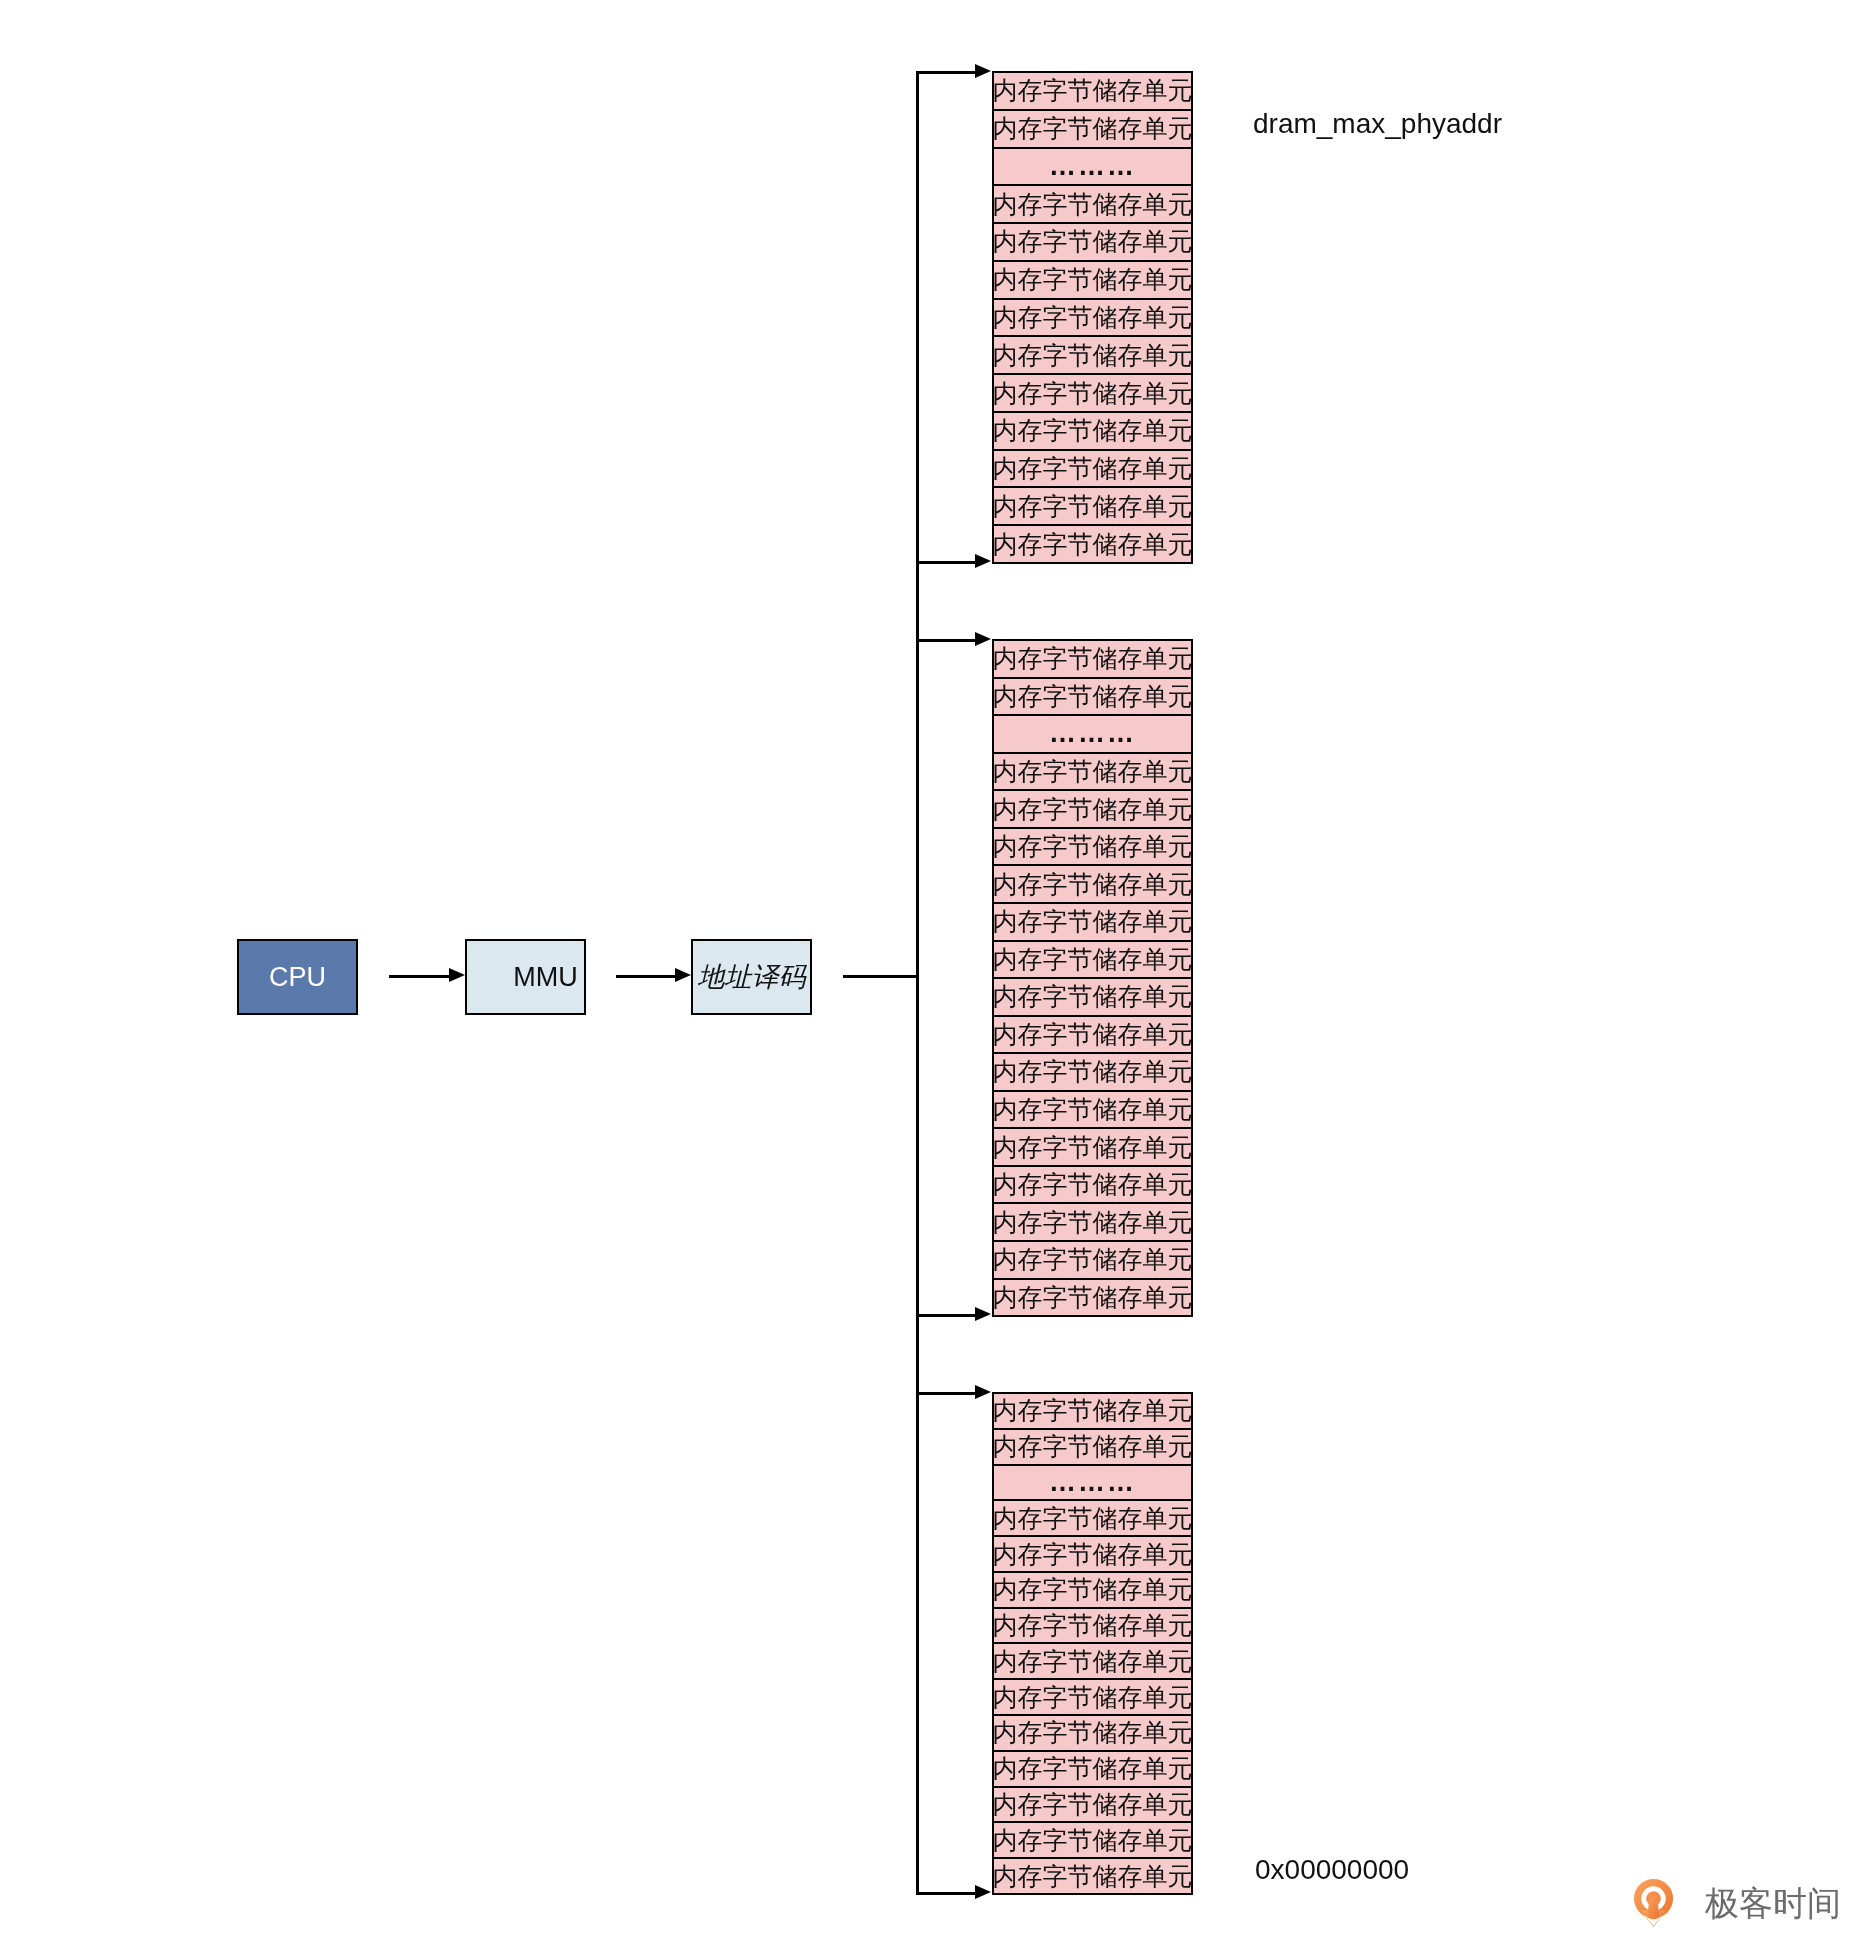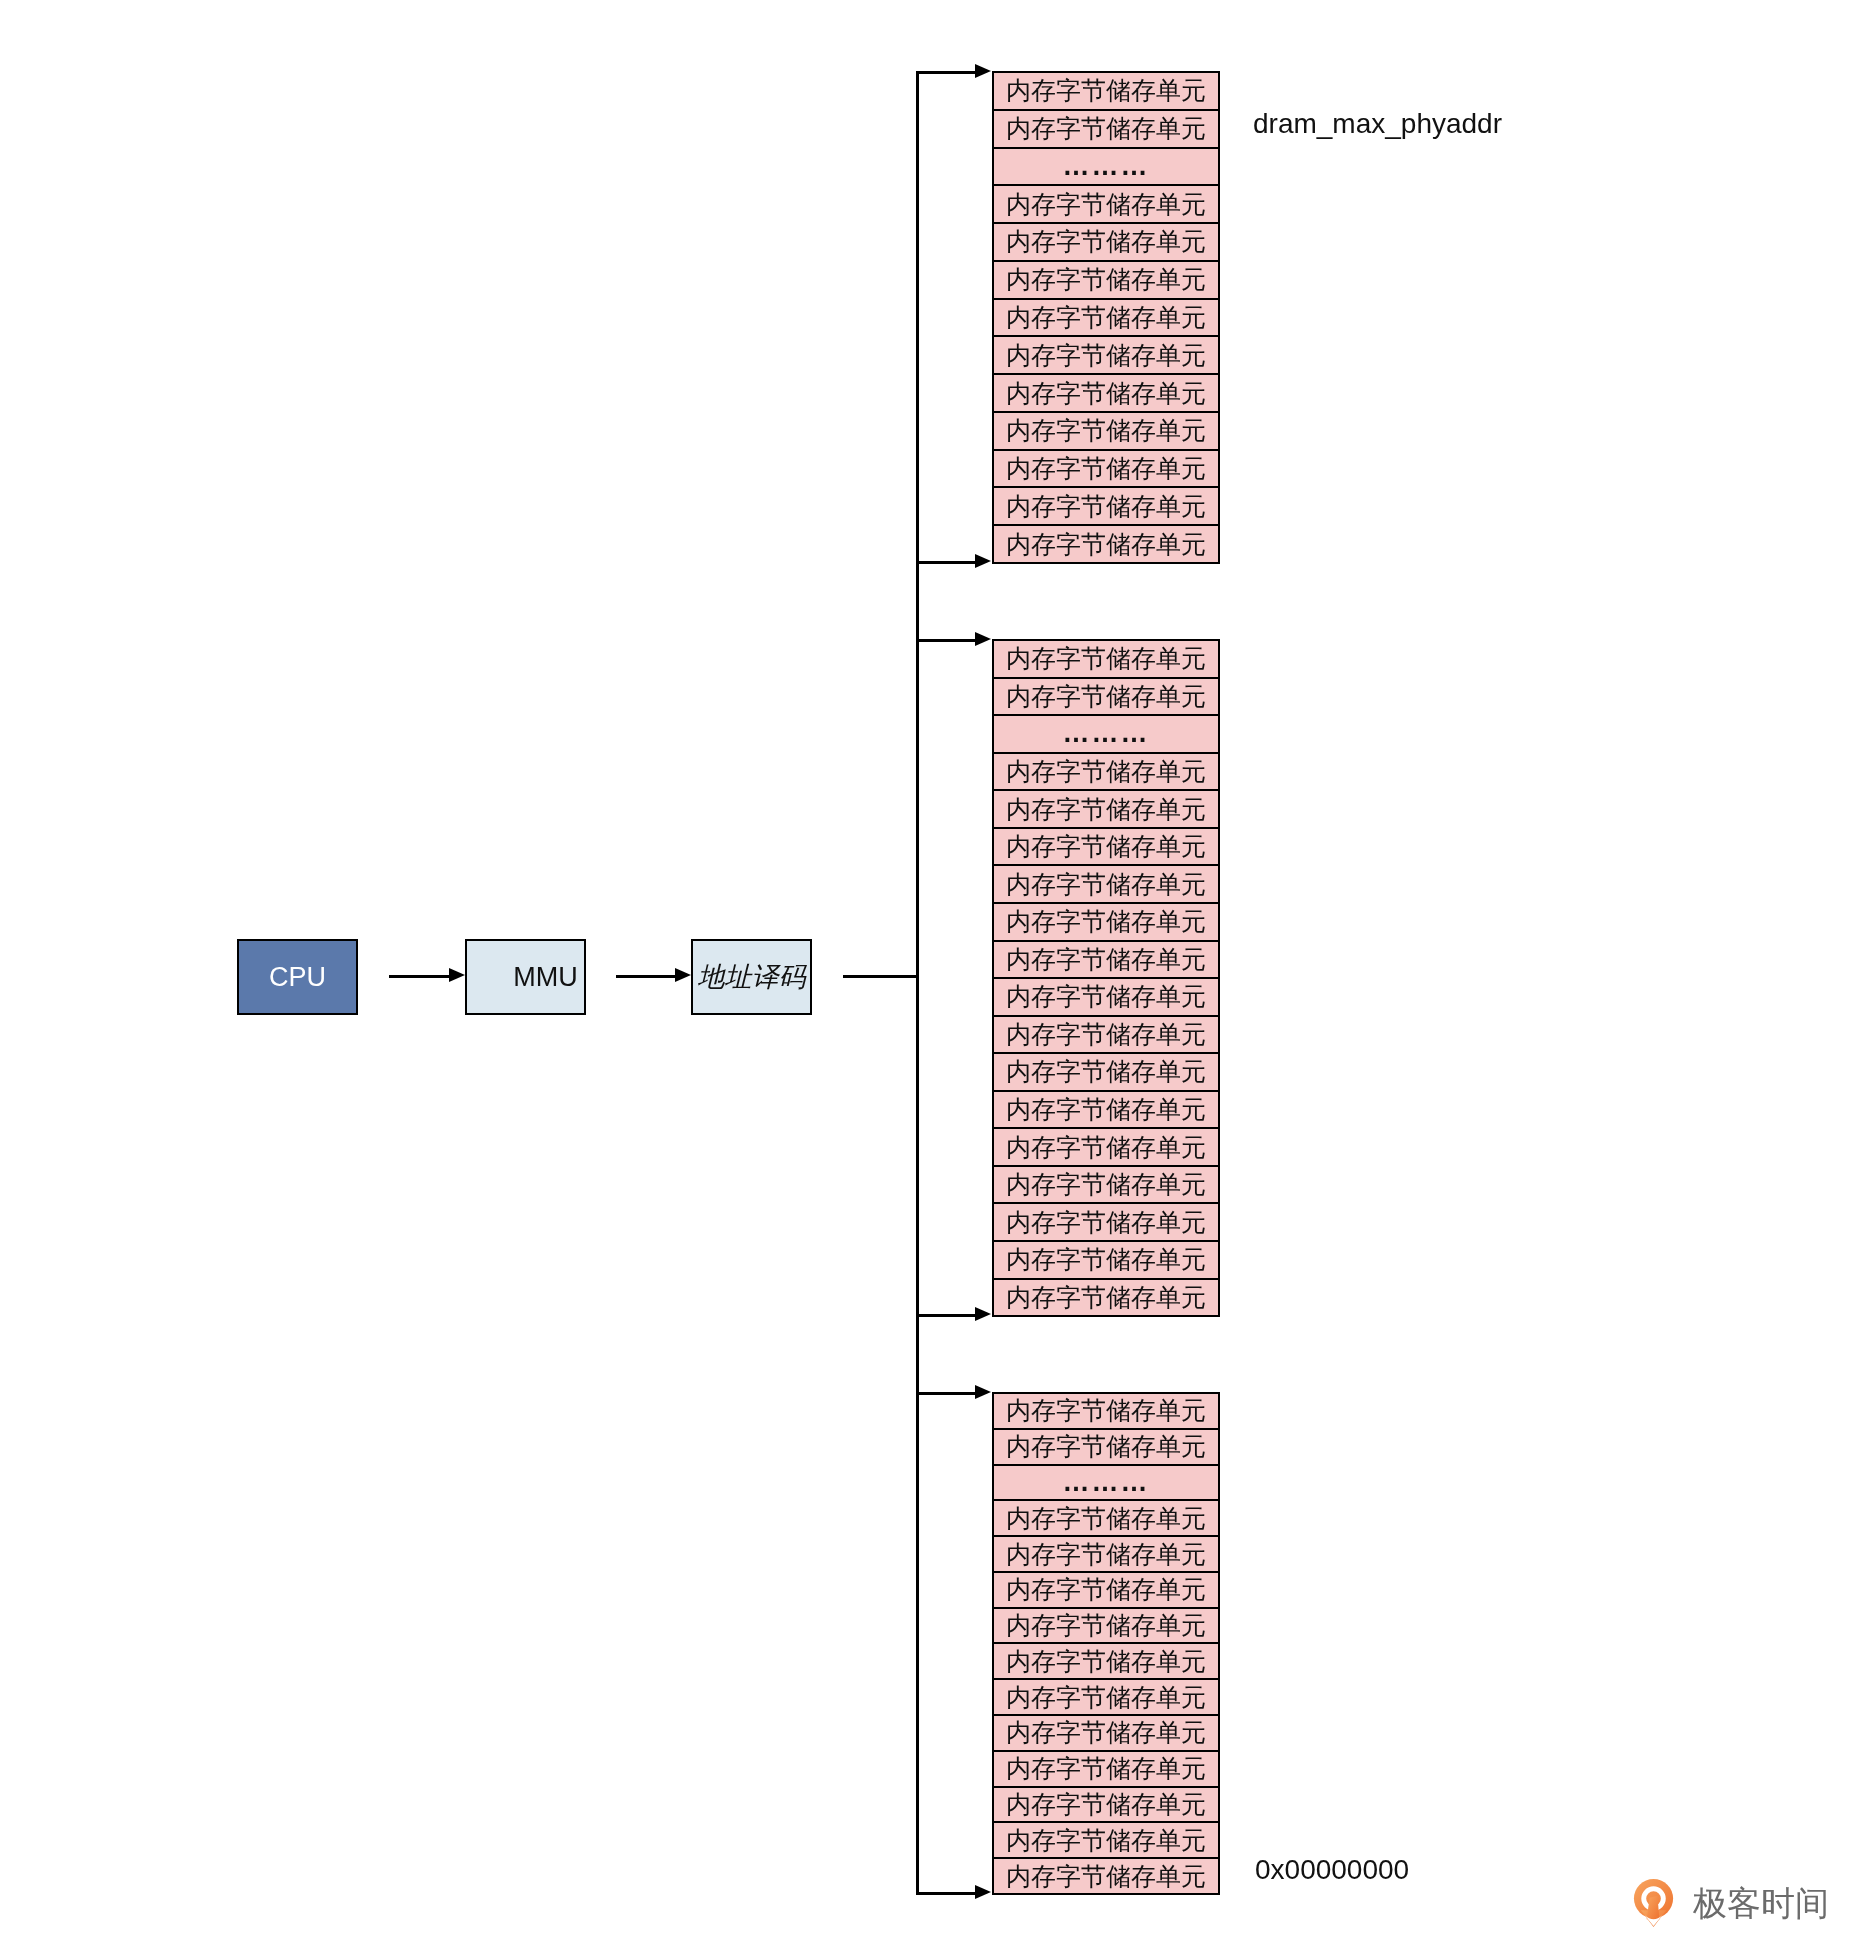--- a/index.html
+++ b/index.html
@@ -61,21 +61,21 @@
     width: 0; height: 0;
     border-top: 7.8px solid transparent;
     border-bottom: 7.8px solid transparent;
     border-left: 16.6px solid var(--line);
   }
 
   
   .mem-block {
     position: absolute;
     left: 992px;
-    width: 228px;
+    width: 201px;
     border: 2.9px solid var(--line);
     box-sizing: border-box;
     background: var(--cell_fill);
     display: flex;
     flex-direction: column;
   }
   #mem-block-top    { top: 71px;   height: 493px; }
   #mem-block-middle { top: 639px;  height: 678px; }
   #mem-block-bottom { top: 1392px; height: 503px; }
 
@@ -108,21 +108,21 @@
   #max-addr-label { left: 1253px; top: 70px; margin-top: 38px; }
   #min-addr-label { left: 1255px; top: 1848px; margin-top: 6px; }
 
   
   #logo {
     position: absolute;
     left: 1631px;
     top: 1878px;
     display: flex;
     align-items: center;
-    gap: 15px;
+    gap: 27px;
   }
   #logo-text {
     font-size: 34px;
     color: var(--logo_text_gray);
     white-space: nowrap;
   }
 </style>
 </head>
 <body>
 

